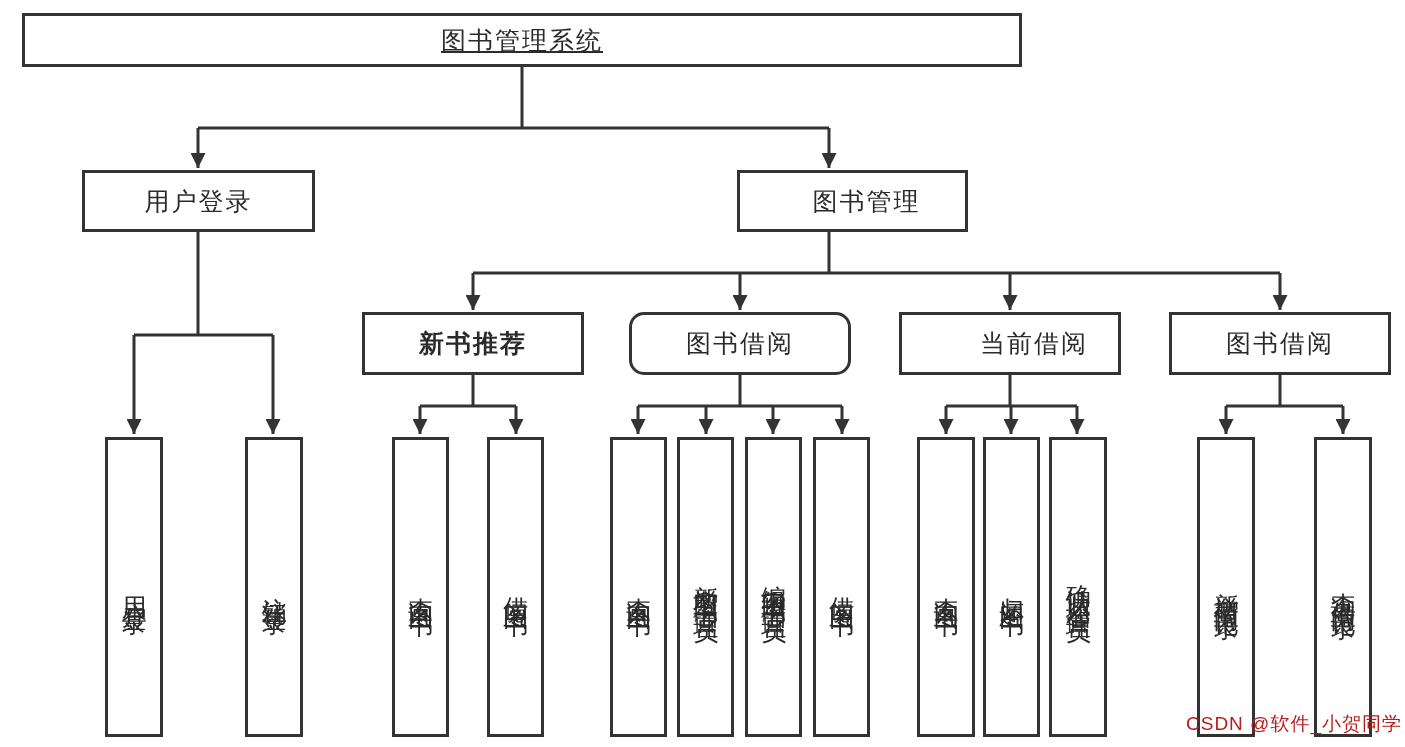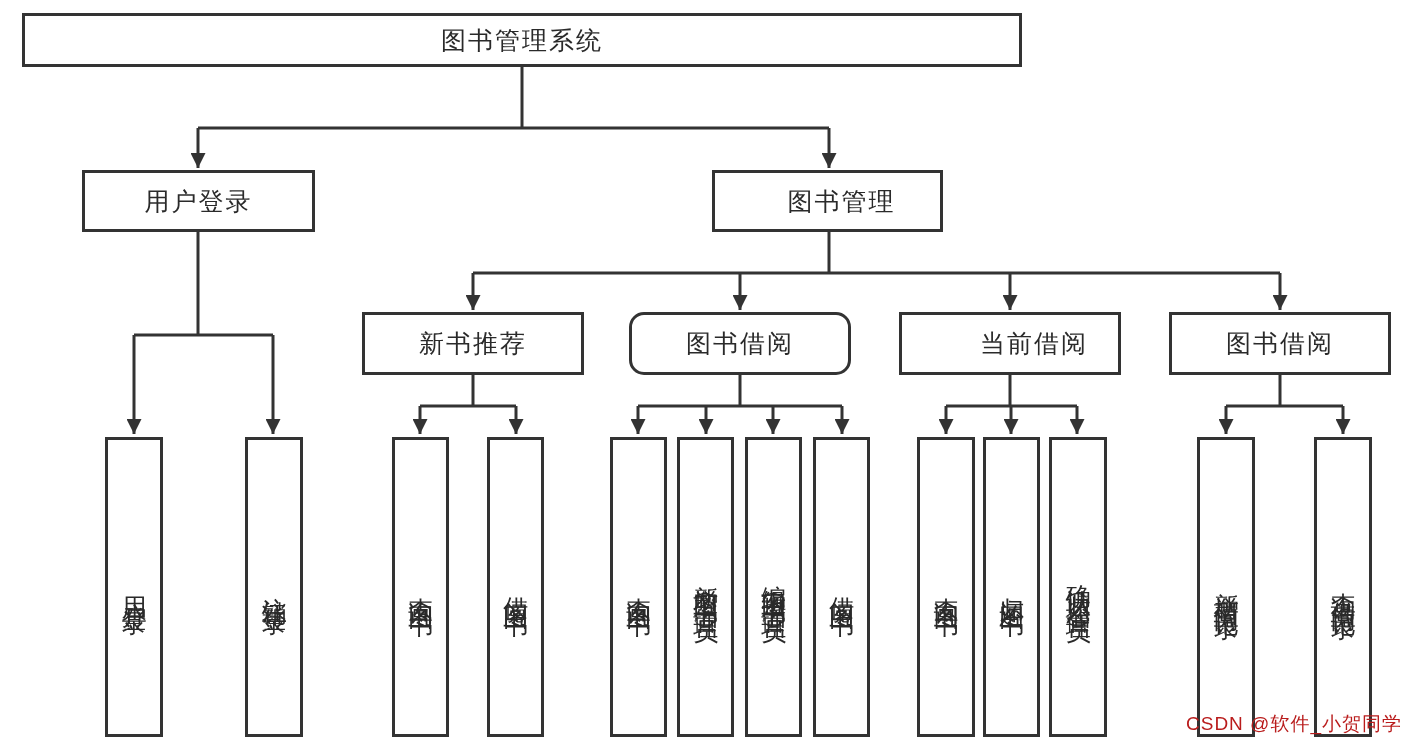--- a/index.html
+++ b/index.html
@@ -96,26 +96,26 @@
       <line x1="1011" y1="406" x2="1011" y2="434" marker-end="url(#arrow)"></line>
       <line x1="1077" y1="406" x2="1077" y2="434" marker-end="url(#arrow)"></line>
 
       <line x1="1280" y1="375" x2="1280" y2="406"></line>
       <line x1="1226" y1="406" x2="1343" y2="406"></line>
       <line x1="1226" y1="406" x2="1226" y2="434" marker-end="url(#arrow)"></line>
       <line x1="1343" y1="406" x2="1343" y2="434" marker-end="url(#arrow)"></line>
     </g>
   </svg>
 
-  <div class="box" style="left:22px; top:13px; width:1000px; height:54px;">图书管理系统</div>
+  <div class="box" style="left:22px; top:13px; width:1000px; height:54px;text-decoration:underline;">图书管理系统</div>
 
   <div class="box" style="left:82px; top:170px; width:233px; height:62px;">用户登录</div>
-  <div class="box" style="left:712px; top:170px; width:231px; height:62px;padding-left:28px;">图书管理</div>
+  <div class="box" style="left:737px; top:170px; width:231px; height:62px;padding-left:28px;">图书管理</div>
 
-  <div class="box" style="left:362px; top:312px; width:222px; height:63px;">新书推荐</div>
+  <div class="box" style="left:362px; top:312px; width:222px; height:63px;font-weight:bold;">新书推荐</div>
   <div class="box" style="left:629px; top:312px; width:222px; height:63px;border-radius:15px;">图书借阅</div>
   <div class="box" style="left:899px; top:312px; width:222px; height:63px;padding-left:48px;">当前借阅</div>
   <div class="box" style="left:1169px; top:312px; width:222px; height:63px;">图书借阅</div>
 
   <div class="box vbox" style="left:105px; top:437px; width:58px; height:300px;">用户登录</div>
   <div class="box vbox" style="left:245px; top:437px; width:58px; height:300px;">注销登录</div>
 
   <div class="box vbox" style="left:392px; top:437px; width:57px; height:300px;">查询图书</div>
   <div class="box vbox" style="left:487px; top:437px; width:57px; height:300px;">借阅图书</div>
 

